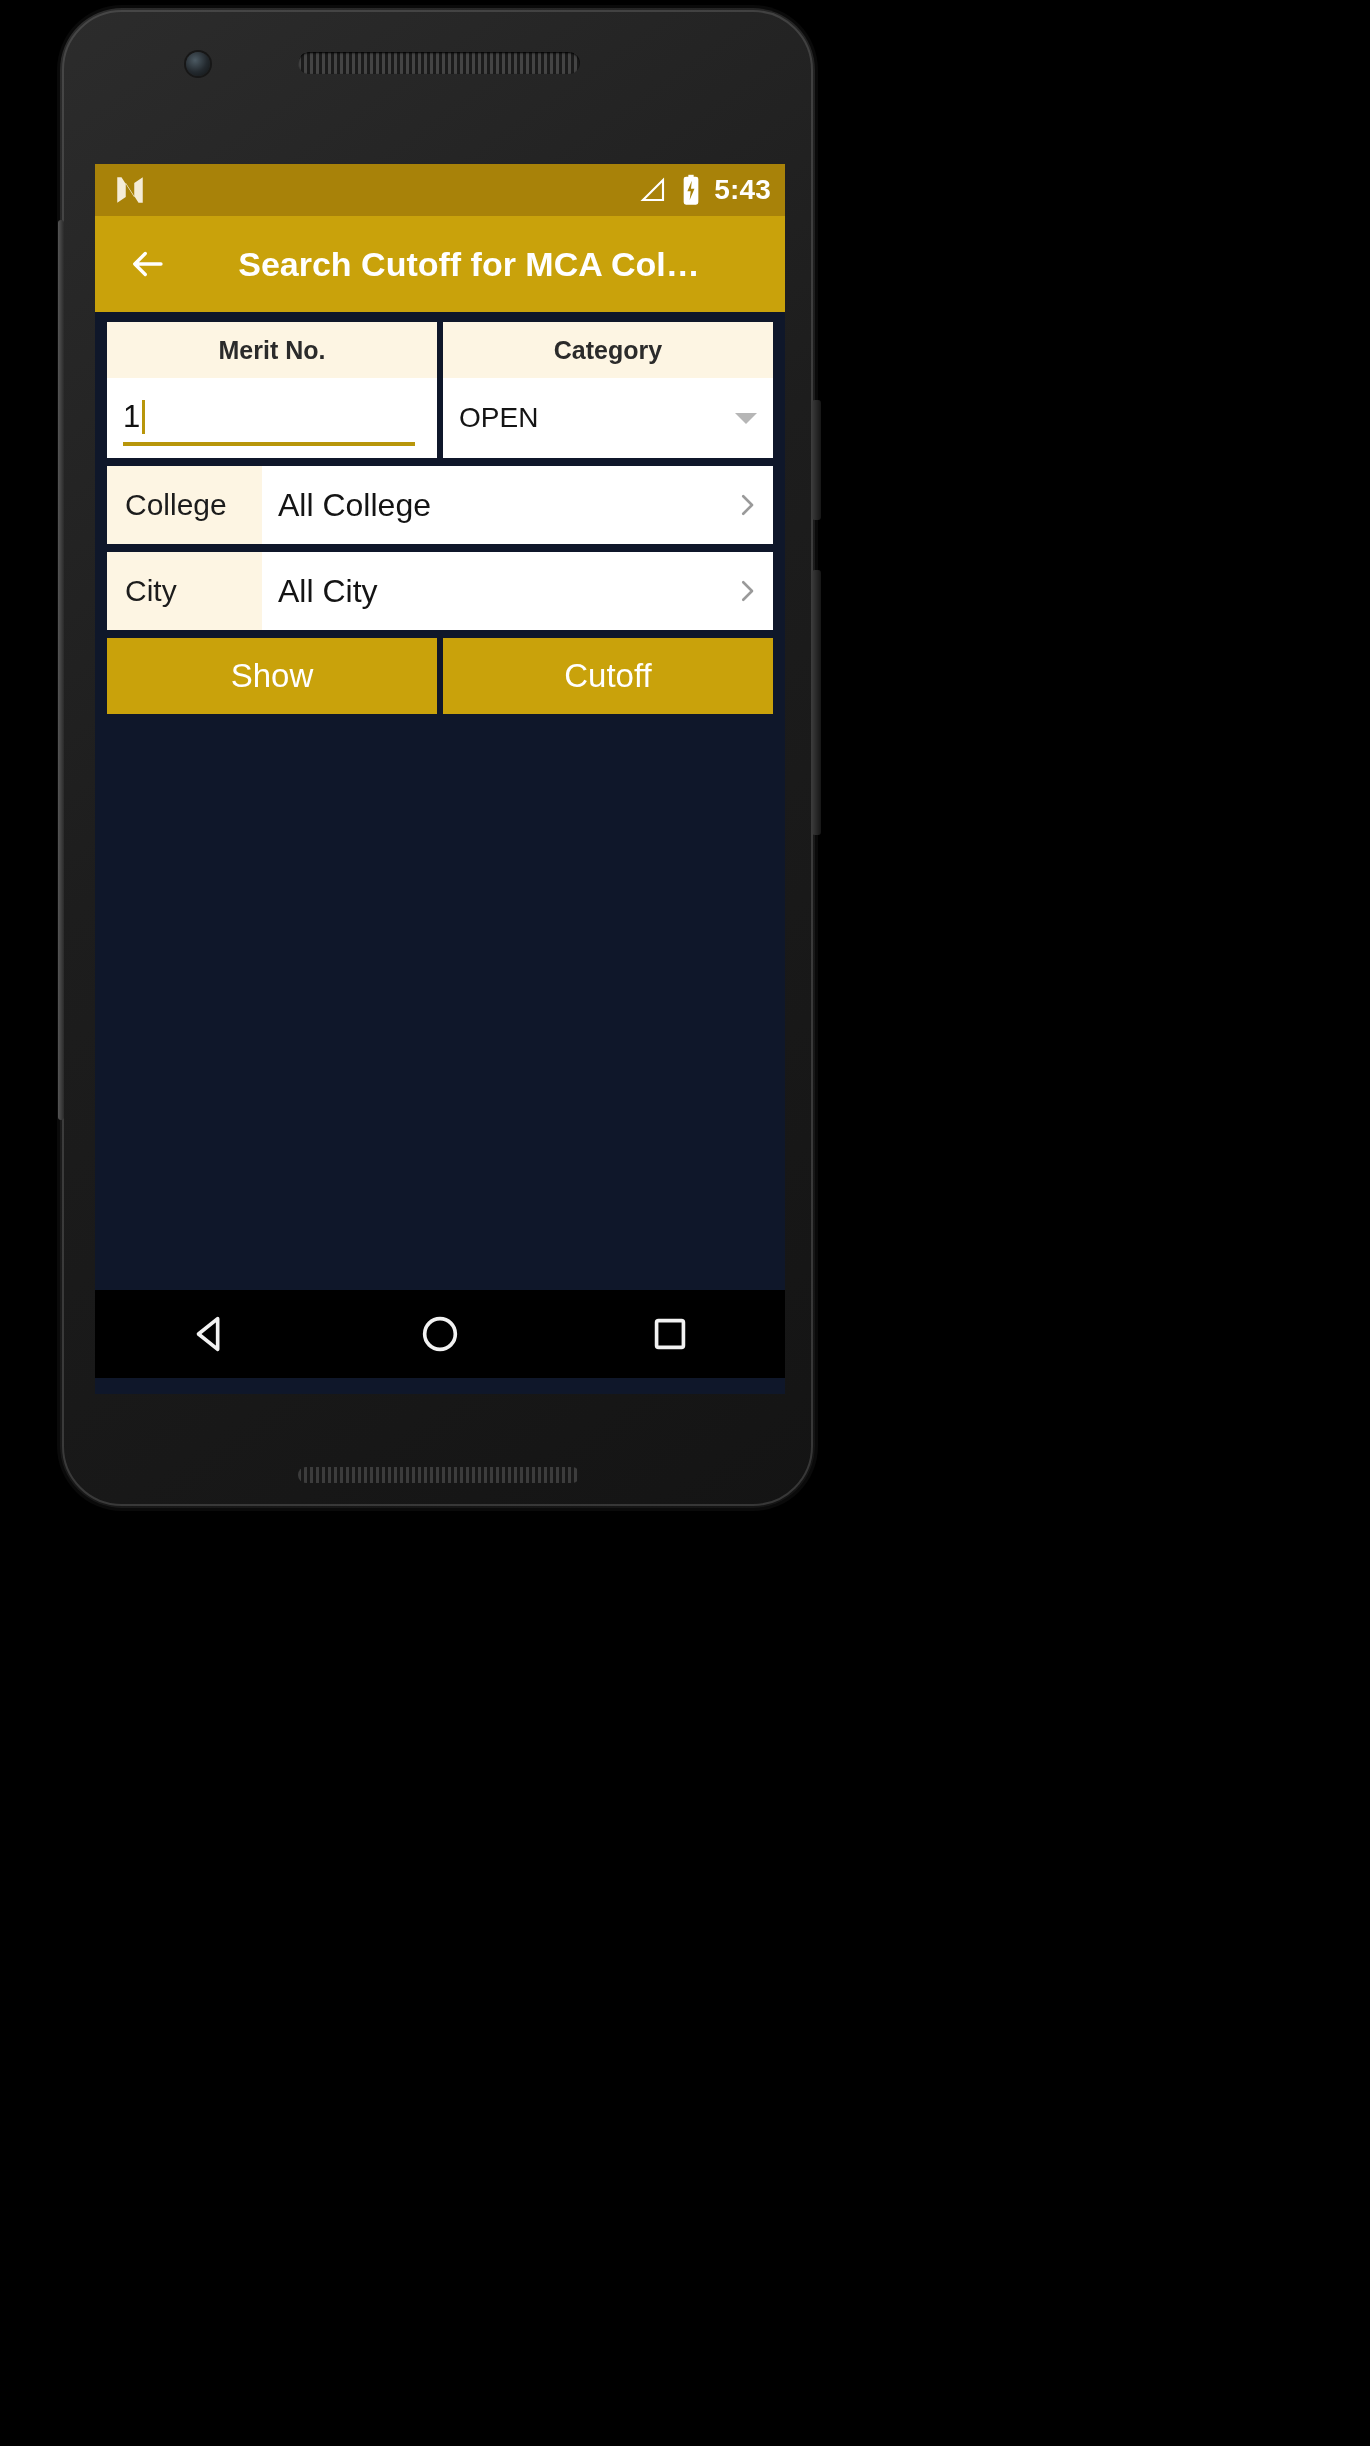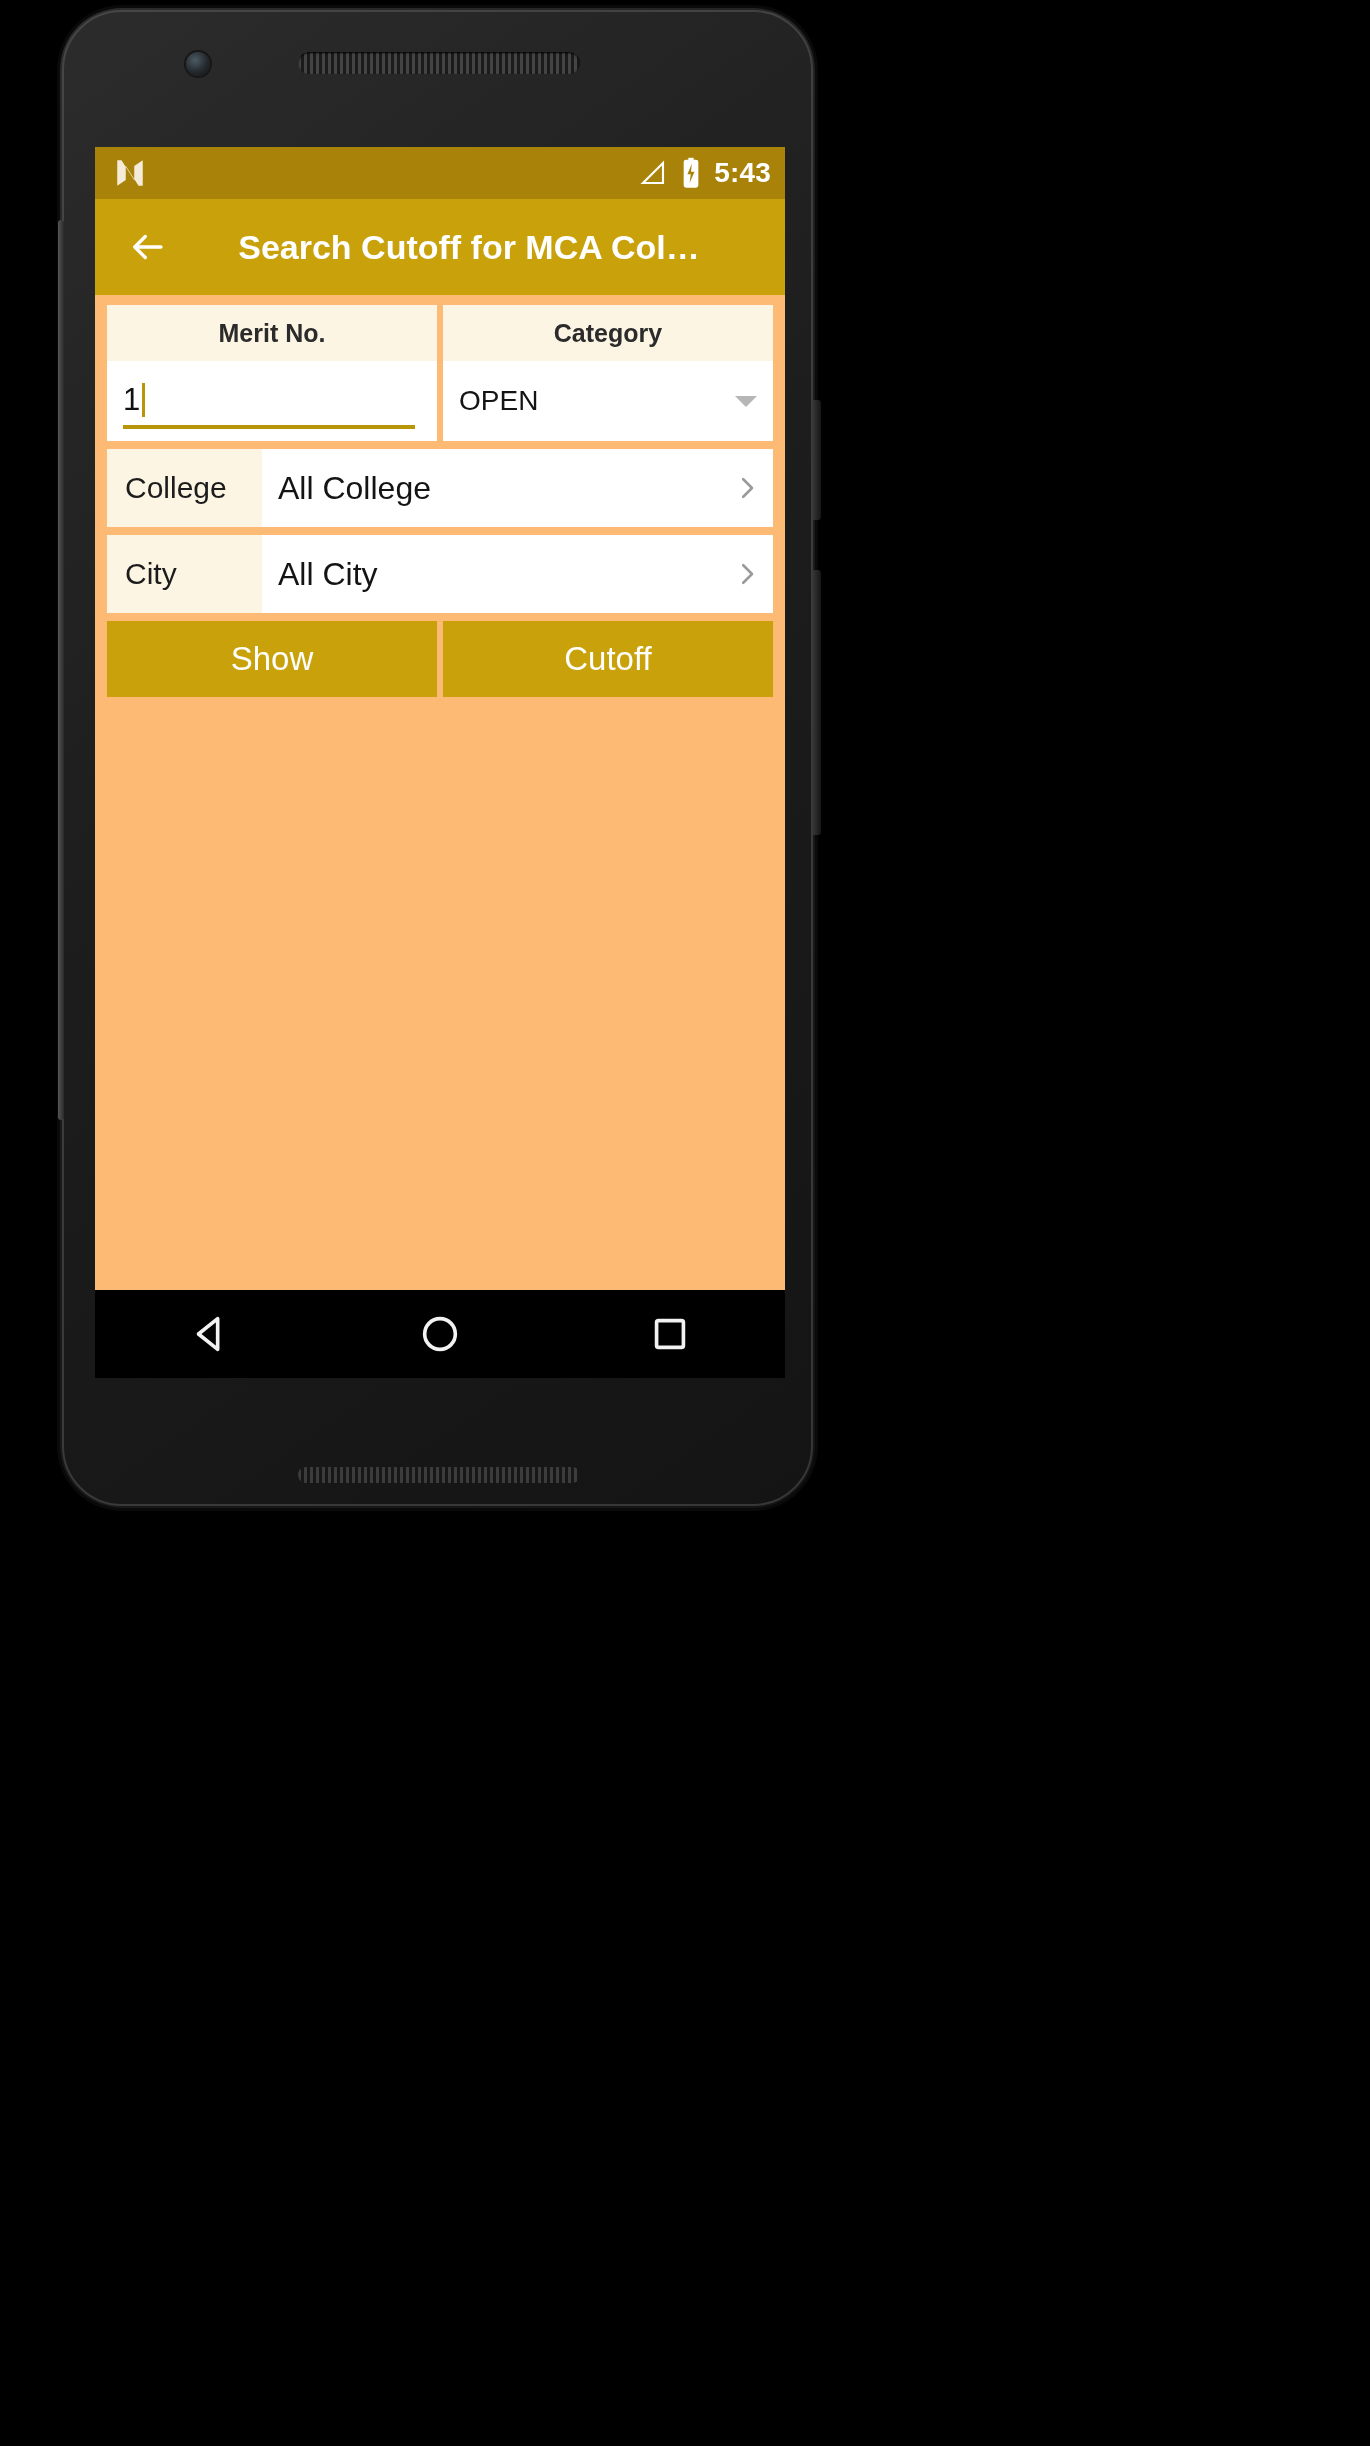--- a/index.html
+++ b/index.html
@@ -79,21 +79,21 @@
     border-radius: 8px;
     background:
       repeating-linear-gradient(90deg,#3c3c3c 0 3px,#171717 3px 6px),
       #171717;
   }
 
   
   #screen {
     position: absolute;
     left: 95px;
-    top: 147px;
+    top: 164px;
     width: 690px;
     height: 1230px;
     background: #e9e9e9;
     overflow: hidden;
   }
 
   
   #status-bar {
     height: 52px;
     background: #a88209;
@@ -144,21 +144,21 @@
     flex: 1 1 auto;
     text-align: center;
     white-space: nowrap;
     overflow: hidden;
     padding-right: 6px;
     margin-left: -10px;
   }
 
   
   #content-area {
-    background: #fdba74;
+    background: #0f172a;
     padding: 10px 12px 0 12px;
     height: calc(1230px - 52px - 96px);
   }
 
   
   #field-row-top {
     display: flex;
     gap: 6px;
   }
   .field-col {

